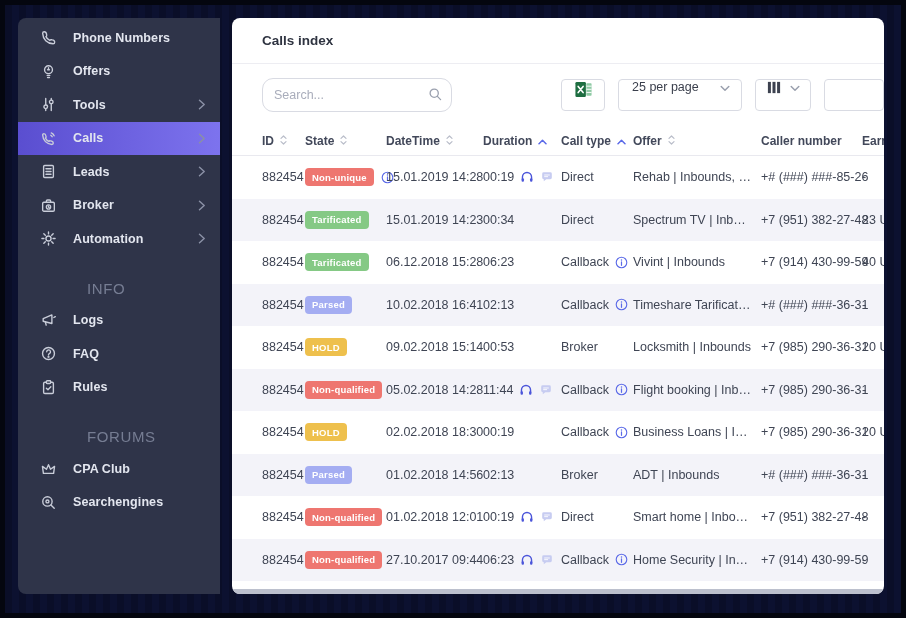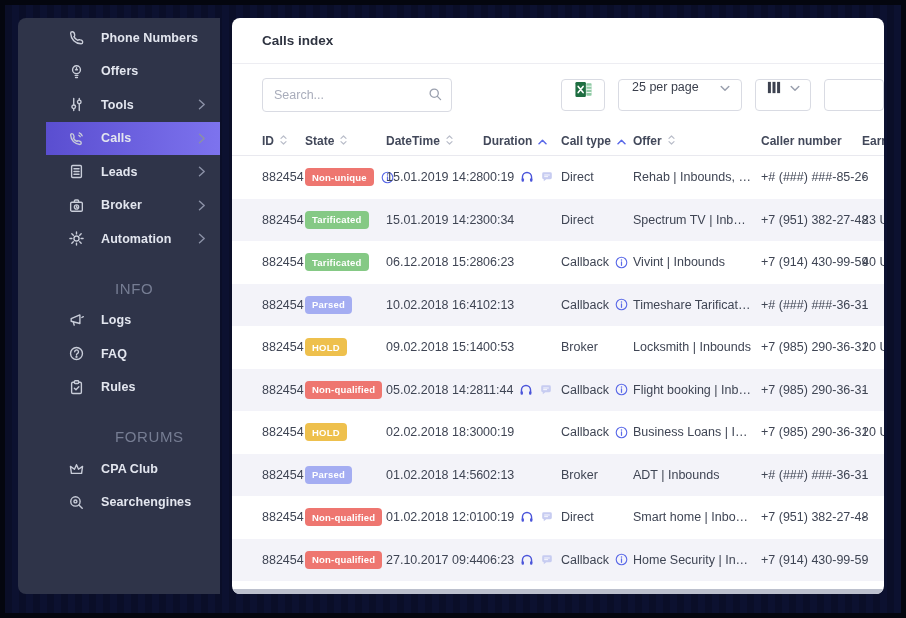--- a/index.html
+++ b/index.html
@@ -5,41 +5,41 @@
   * { margin:0; padding:0; box-sizing:border-box; }
   html,body { width:906px; height:618px; }
   body { font-family:"Liberation Sans","DejaVu Sans",sans-serif; background:#04060f; }
   #screen { position:relative; width:906px; height:618px; overflow:hidden; }
   .frame { position:absolute; inset:5px;
     background:repeating-linear-gradient(90deg,#0a0e28 0 7px,#0c1130 7px 14px),#0a0e28; }
   .app { position:absolute; left:18px; top:18px; width:866px; height:576px; display:flex; }
 
   
   .sidebar { width:202px; height:100%; background:#2f3449; border-radius:8px 0 0 8px;
-    padding-top:3px; flex:none; overflow:hidden;padding-left:28px; }
+    padding-top:3px; flex:none; overflow:hidden; }
   .side-item { display:flex; align-items:center; height:33.5px; padding:0 14px 0 22px; cursor:pointer; }
   .side-item.active { background:linear-gradient(90deg,#5a4ed0,#7d73ee); }
   .side-icon { width:17px; height:17px; flex:none; display:flex; align-items:center; justify-content:center; }
   .side-icon svg { width:17px; height:17px; }
   .side-label { margin-left:16px; font-size:12.5px; font-weight:bold; color:#e3e6ef; letter-spacing:.1px; }
   .side-chev { margin-left:auto; display:flex; }
   .side-chev svg { width:8px; height:11px; }
   .section-label { margin-top:17px; height:31px; padding-left:22px; display:flex; align-items:center;
     font-size:15px; font-weight:normal; color:#767d93; letter-spacing:.6px;margin-left:47px; }
 
   
   .card { flex:1; margin-left:12px; background:#fff; border-radius:8px; overflow:hidden;
     display:flex; flex-direction:column; min-width:0; }
   .card-header { height:46px; flex:none; display:flex; align-items:center; padding-left:30px;
     border-bottom:1px solid #ededf2; }
   .card-title { font-size:13.5px; font-weight:bold; color:#2f3441; }
 
   .toolbar { height:62px; flex:none; display:flex; align-items:center; padding:0 0 0 30px; }
   .search-wrap { position:relative; width:190px; height:34px; }
-  .search-input { width:100%; height:100%; border:1px solid #d9dbe3; border-radius:4px;
+  .search-input { width:100%; height:100%; border:1px solid #d9dbe3; border-radius:11px;
     padding:0 30px 0 11px; font-size:12.5px; color:#3c4150; font-family:inherit; outline:none; }
   .search-input::placeholder { color:#a9adbb; }
   .search-ico { position:absolute; right:9px; top:9px; pointer-events:none; }
   .btn { height:32px; border:1px solid #d9dbe3; border-radius:4px; background:#fff;
     display:flex; justify-content:center; cursor:pointer; flex:none; }
   .btn-excel { width:44px; margin-left:auto; }
   .select { width:124px; margin-left:13px; justify-content:space-between; padding:0 11px 0 13px; }
   .select-label { font-size:12.5px; color:#3a3f4c; }
   .btn-cols { width:56px; margin-left:13px; gap:8px; }
   .btn-partial { width:60px; margin-left:13px; }

